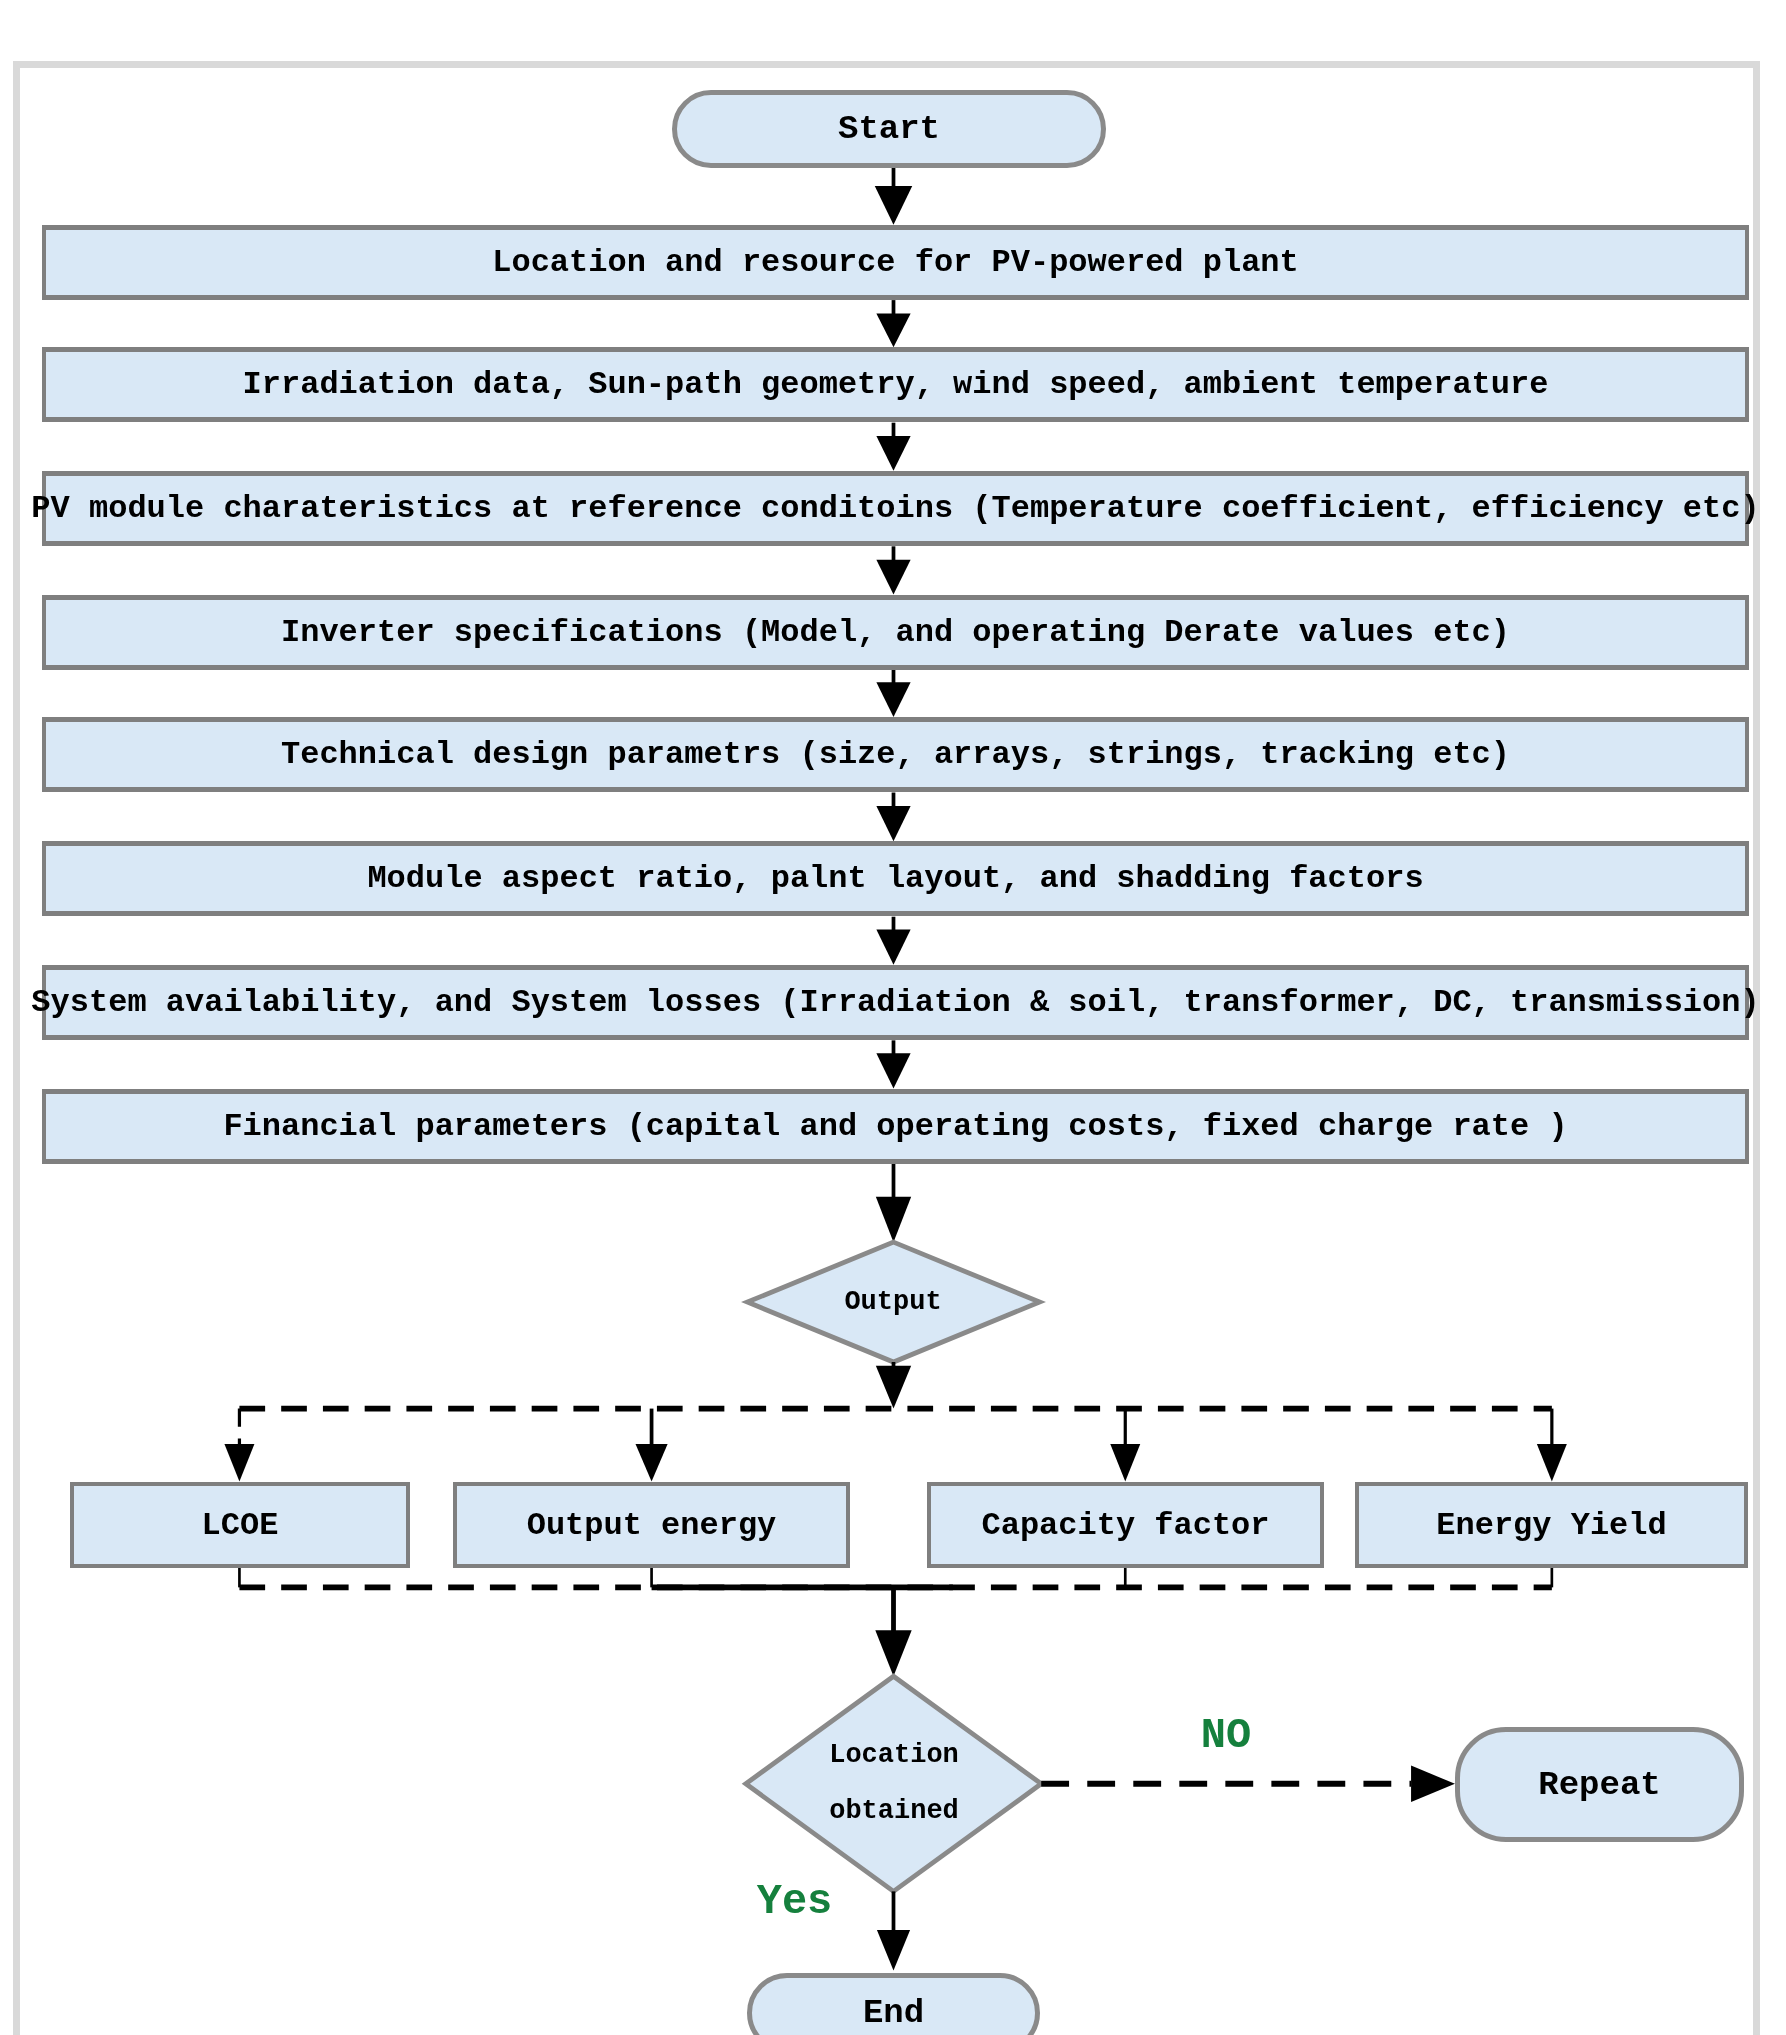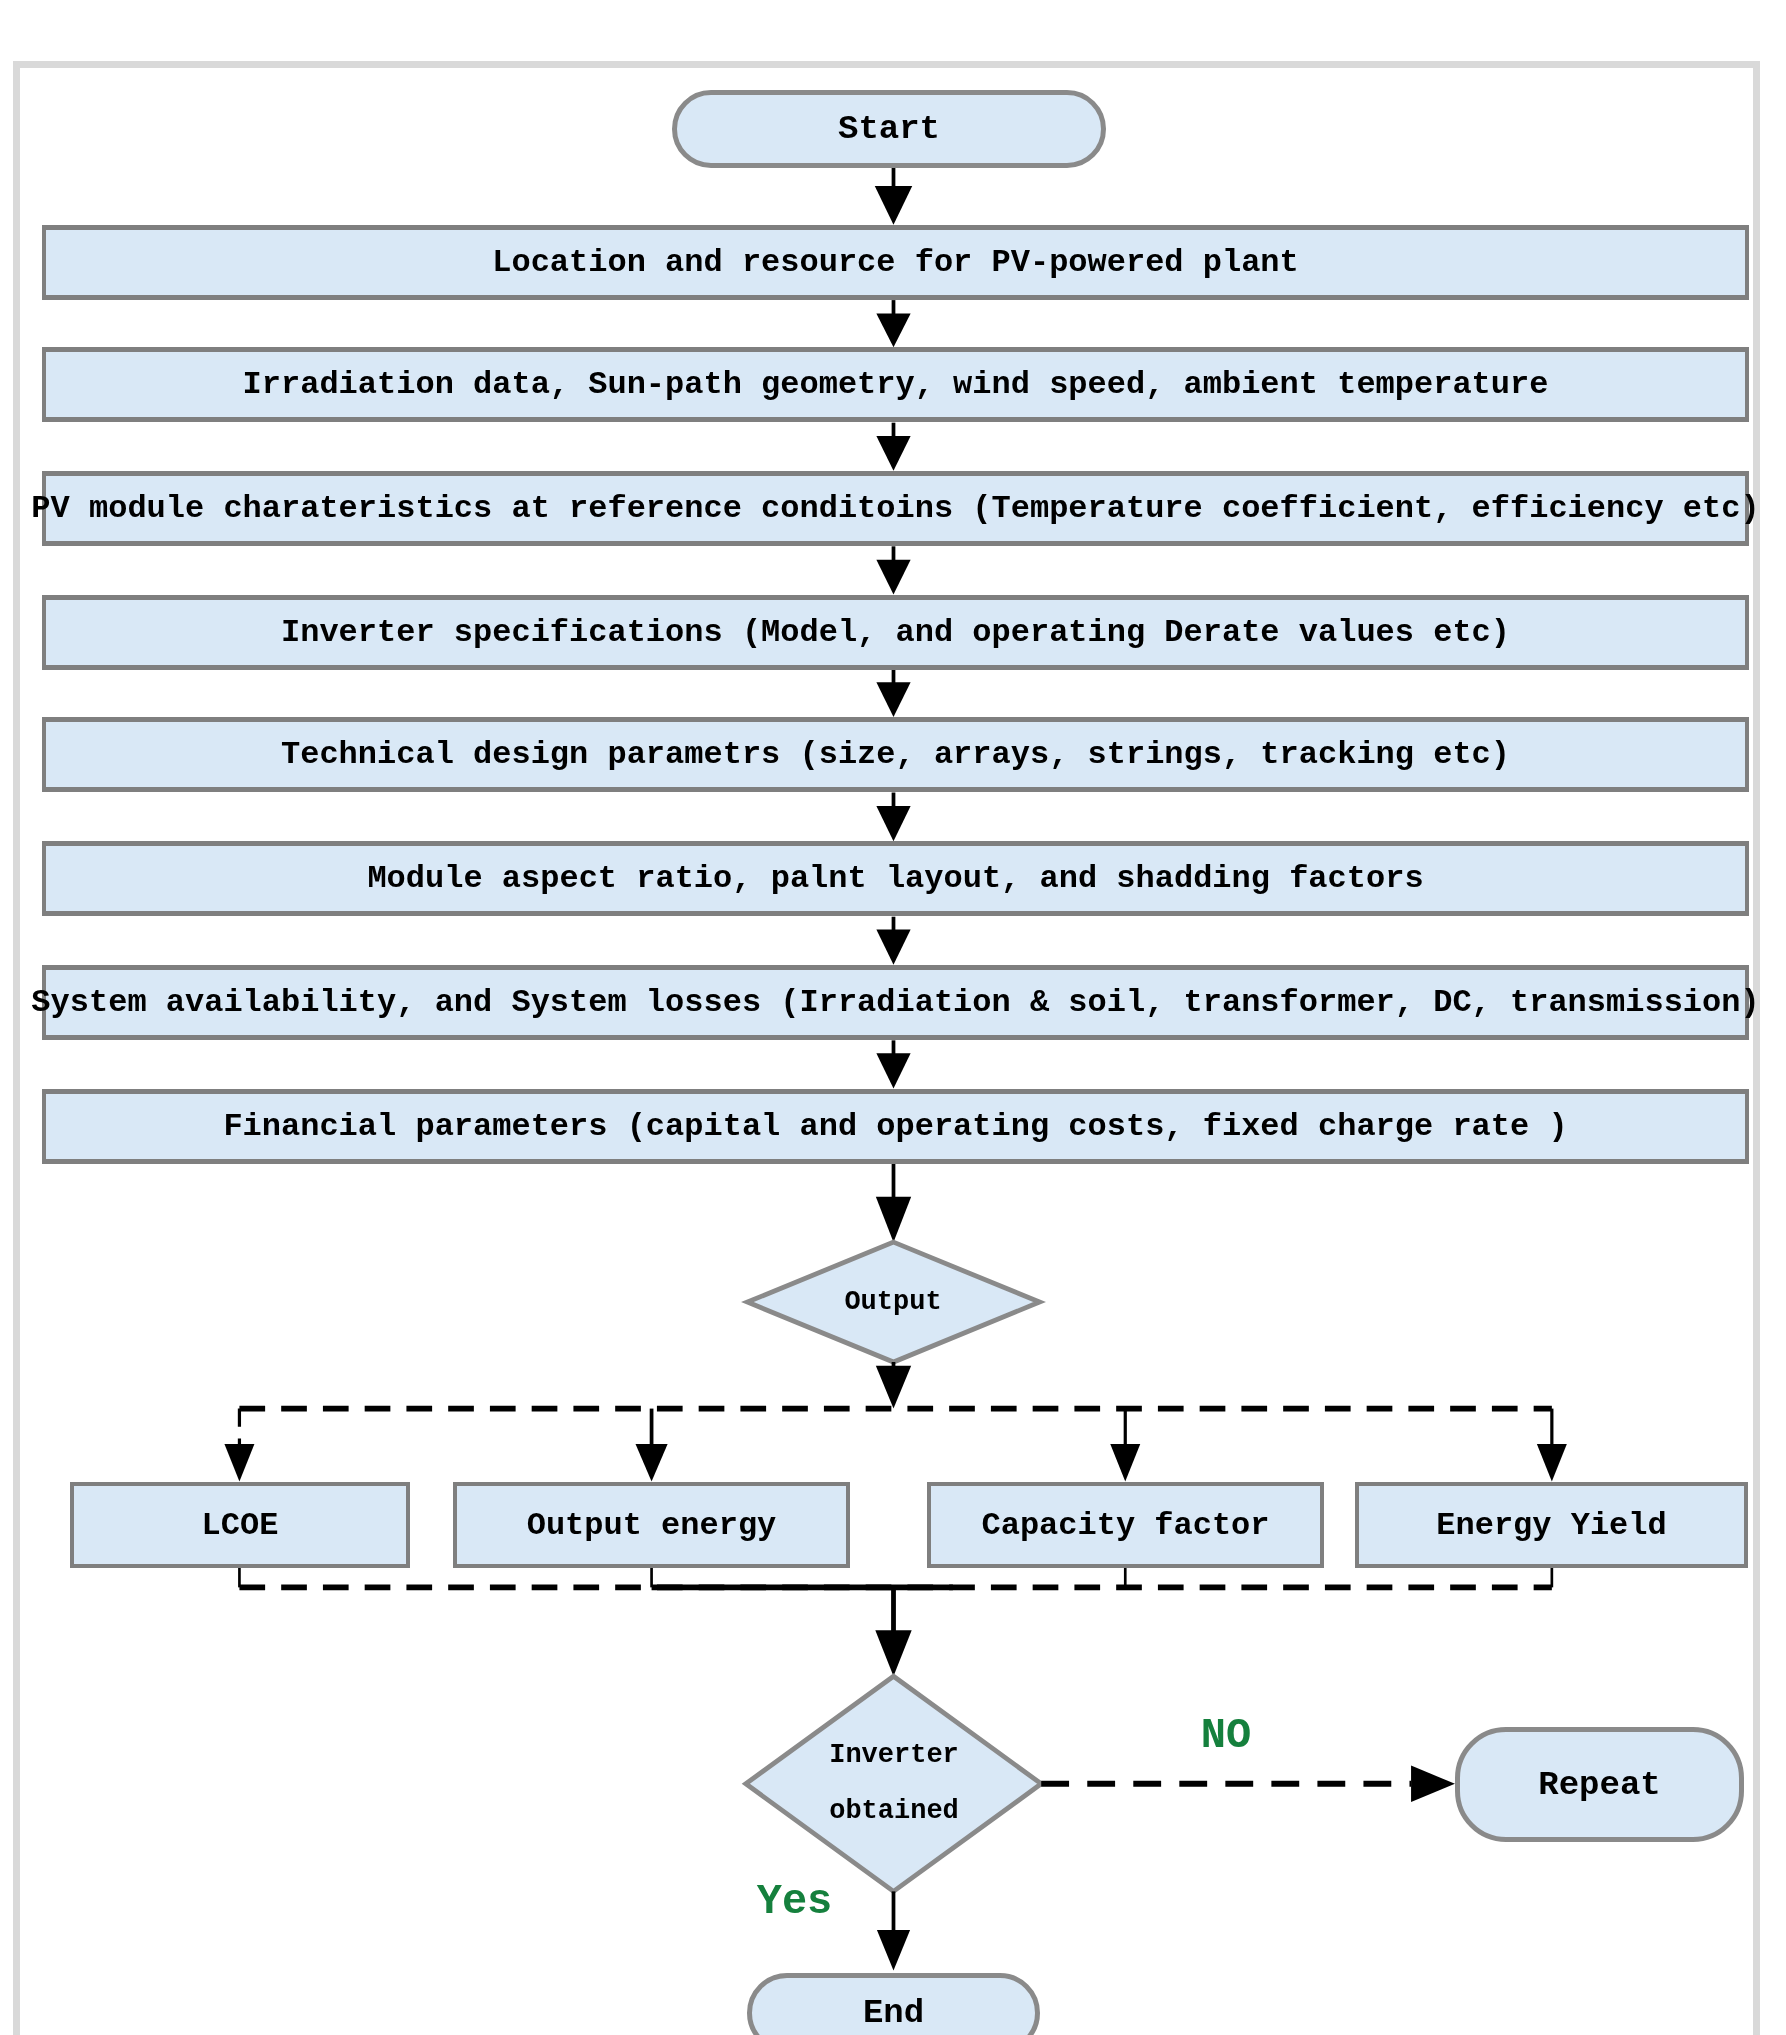--- a/index.html
+++ b/index.html
@@ -211,21 +211,21 @@
     <span>Output energy</span>
   </div>
   <div class="node outbox" style="left:927px; width:397px;">
     <span>Capacity factor</span>
   </div>
   <div class="node outbox" style="left:1355px; width:393px;">
     <span>Energy Yield</span>
   </div>
 
   <div class="dlabel" style="left:760px; top:1679px; width:268px;">
-    <div>Inverter</div>
+    <div>Location</div>
     <div>obtained</div>
   </div>
 
   <div class="floatlabel" style="left:1159px; top:1664px; width:134px;">
     <span>NO</span>
   </div>
   <div class="floatlabel" style="left:725px; top:1830px; width:139px;">
     <span>Yes</span>
   </div>
 

